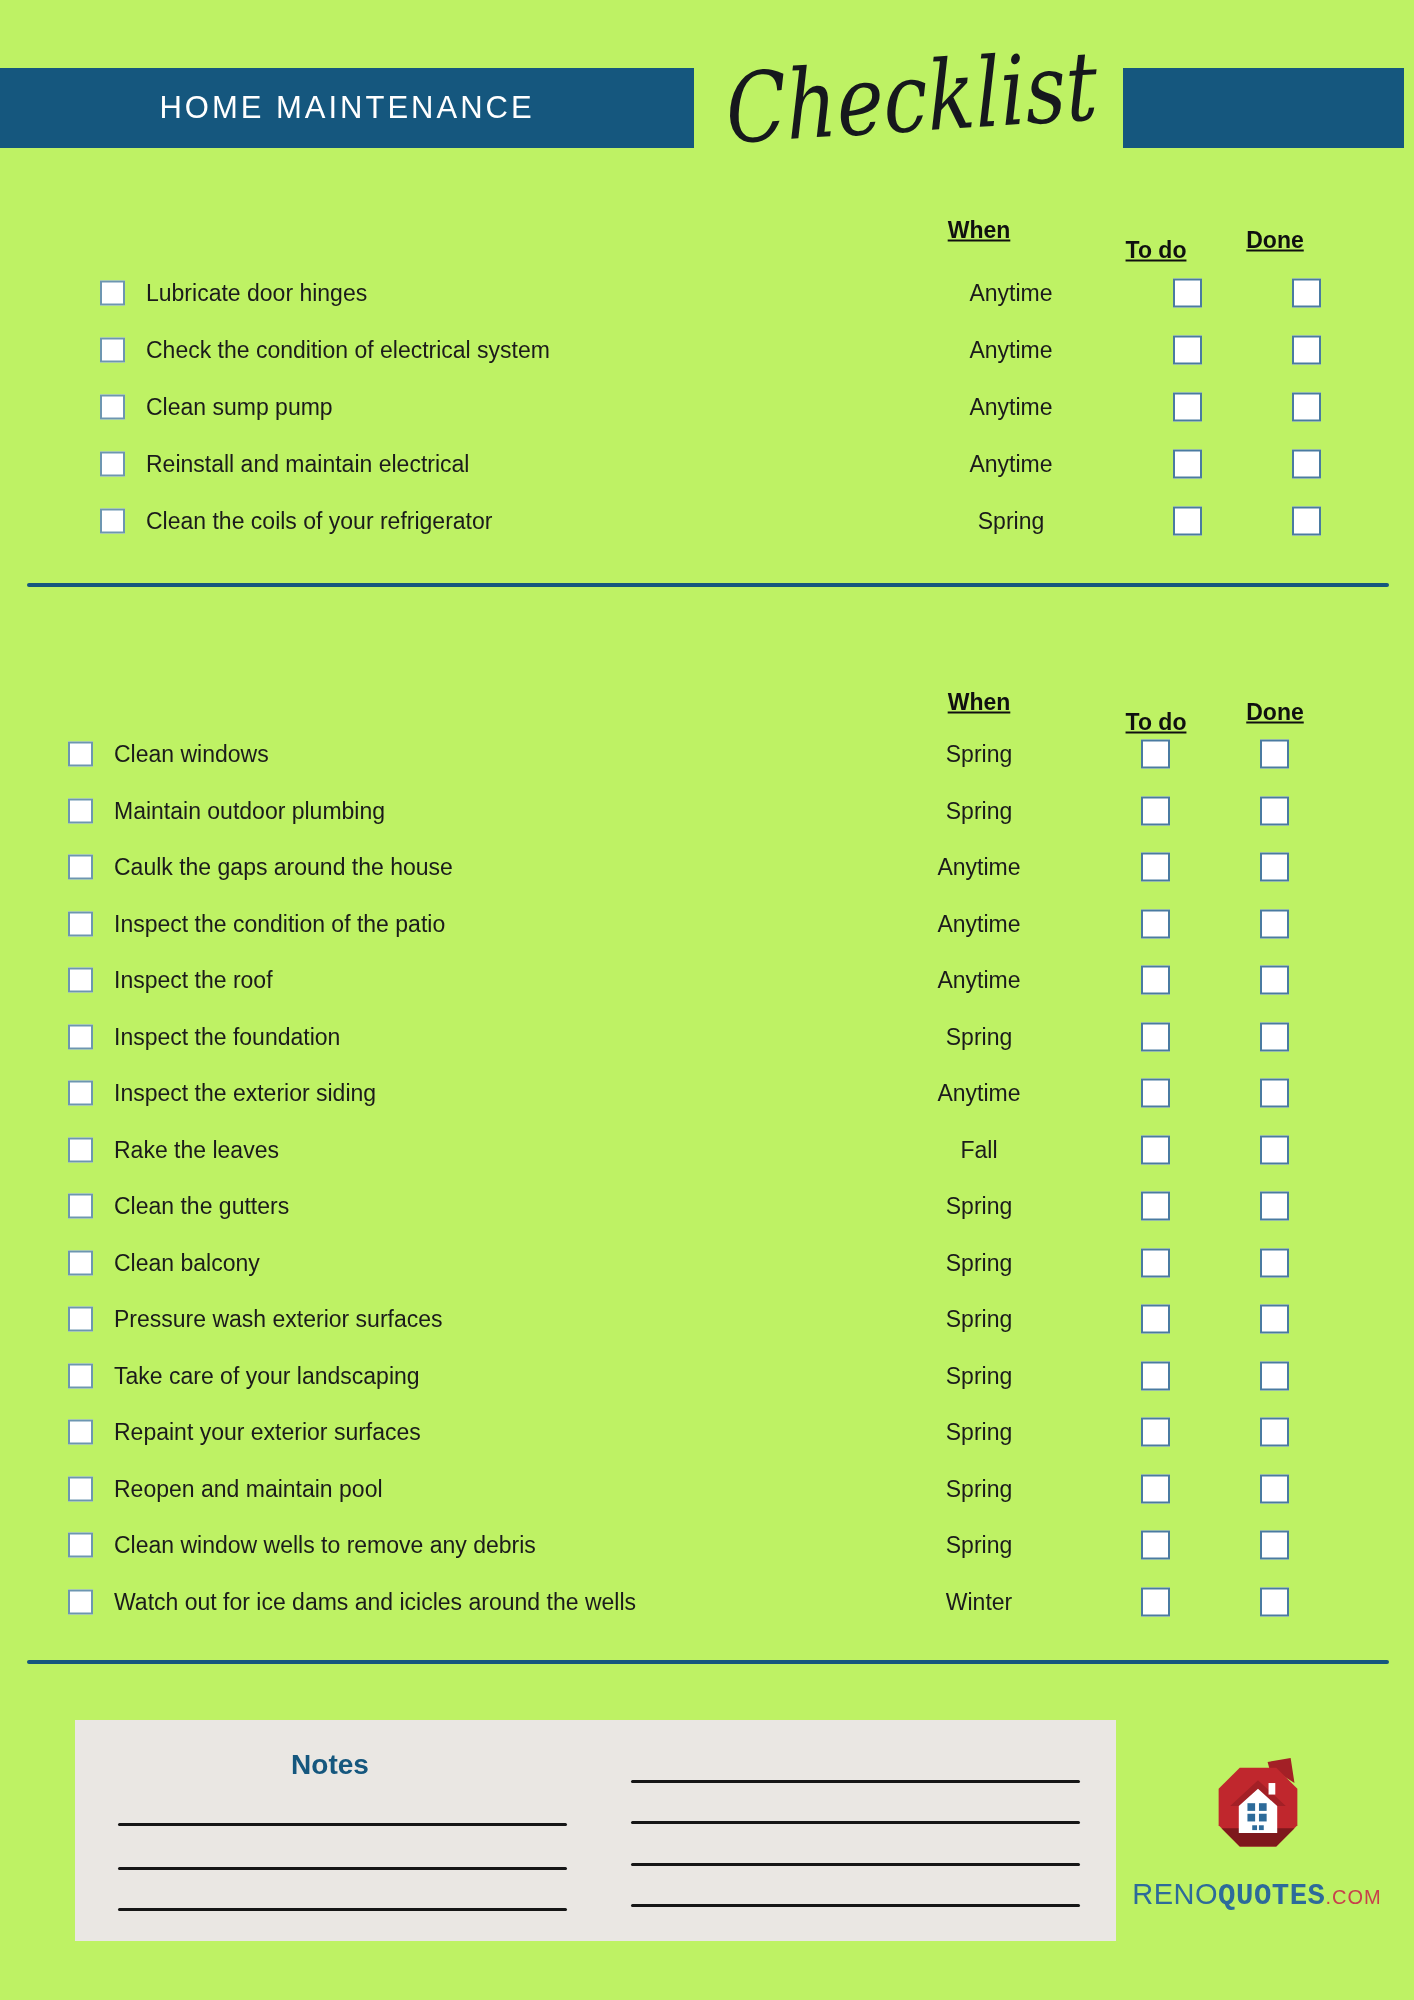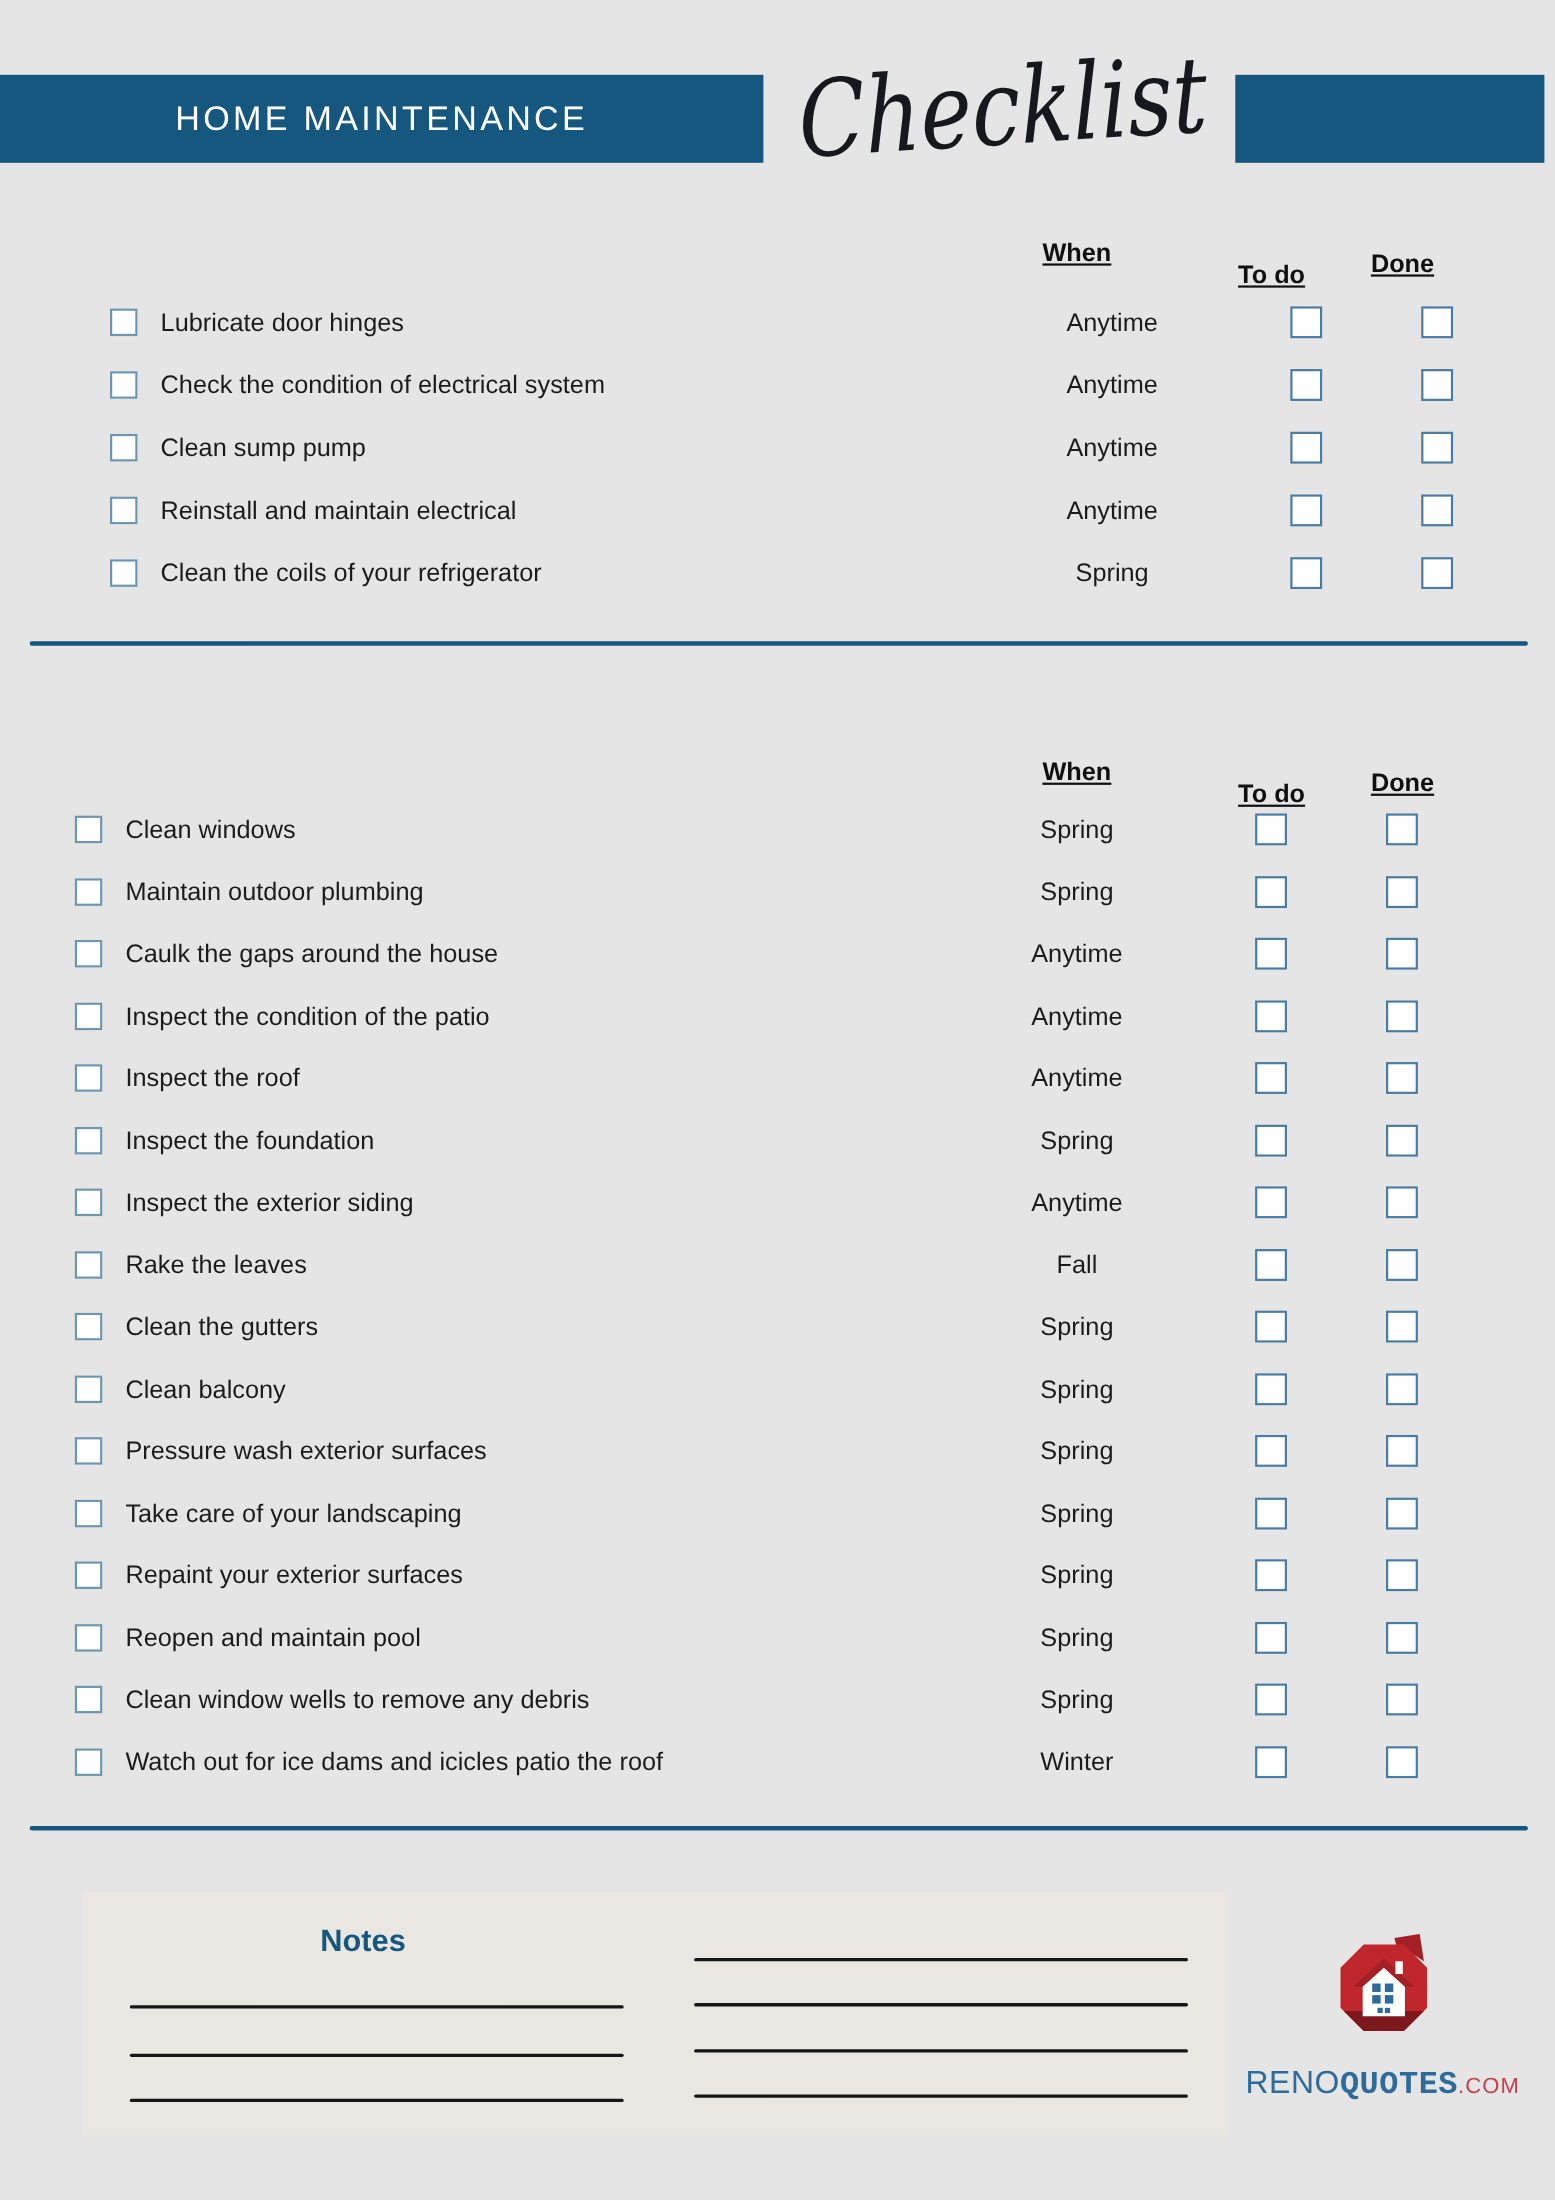--- a/index.html
+++ b/index.html
@@ -1,19 +1,19 @@
 <!DOCTYPE html>
 <html><head>
 <meta charset="utf-8">
 <style>
   html,body{margin:0;padding:0;background:#ffffff;}
   .page{
     position:relative;
     width:1414px;height:2000px;
-    background:#e5e5e5;
+    background:#bef264;
     font-family:"Liberation Sans", sans-serif;
     color:#1b1b1b;
     overflow:hidden;
   }
   
   .bar-left{
     position:absolute;left:0;top:68px;width:694px;height:80px;
     background:#15577e;display:flex;align-items:center;justify-content:center;
   }
   .home-title{
@@ -253,21 +253,21 @@
   </div>
       <div class="row">
     <span class="cb cb-left"></span>
     <span class="task">Clean window wells to remove any debris</span>
     <span class="when">Spring</span>
     <span class="cb cb-todo"></span>
     <span class="cb cb-done"></span>
   </div>
       <div class="row">
     <span class="cb cb-left"></span>
-    <span class="task">Watch out for ice dams and icicles patio the roof</span>
+    <span class="task">Watch out for ice dams and icicles around the wells</span>
     <span class="when">Winter</span>
     <span class="cb cb-todo"></span>
     <span class="cb cb-done"></span>
   </div>
     </div>
 
   <div class="divider" style="top:1660px;"></div>
 
   <div class="notes-box"></div>
   <div class="notes-label">Notes</div>

